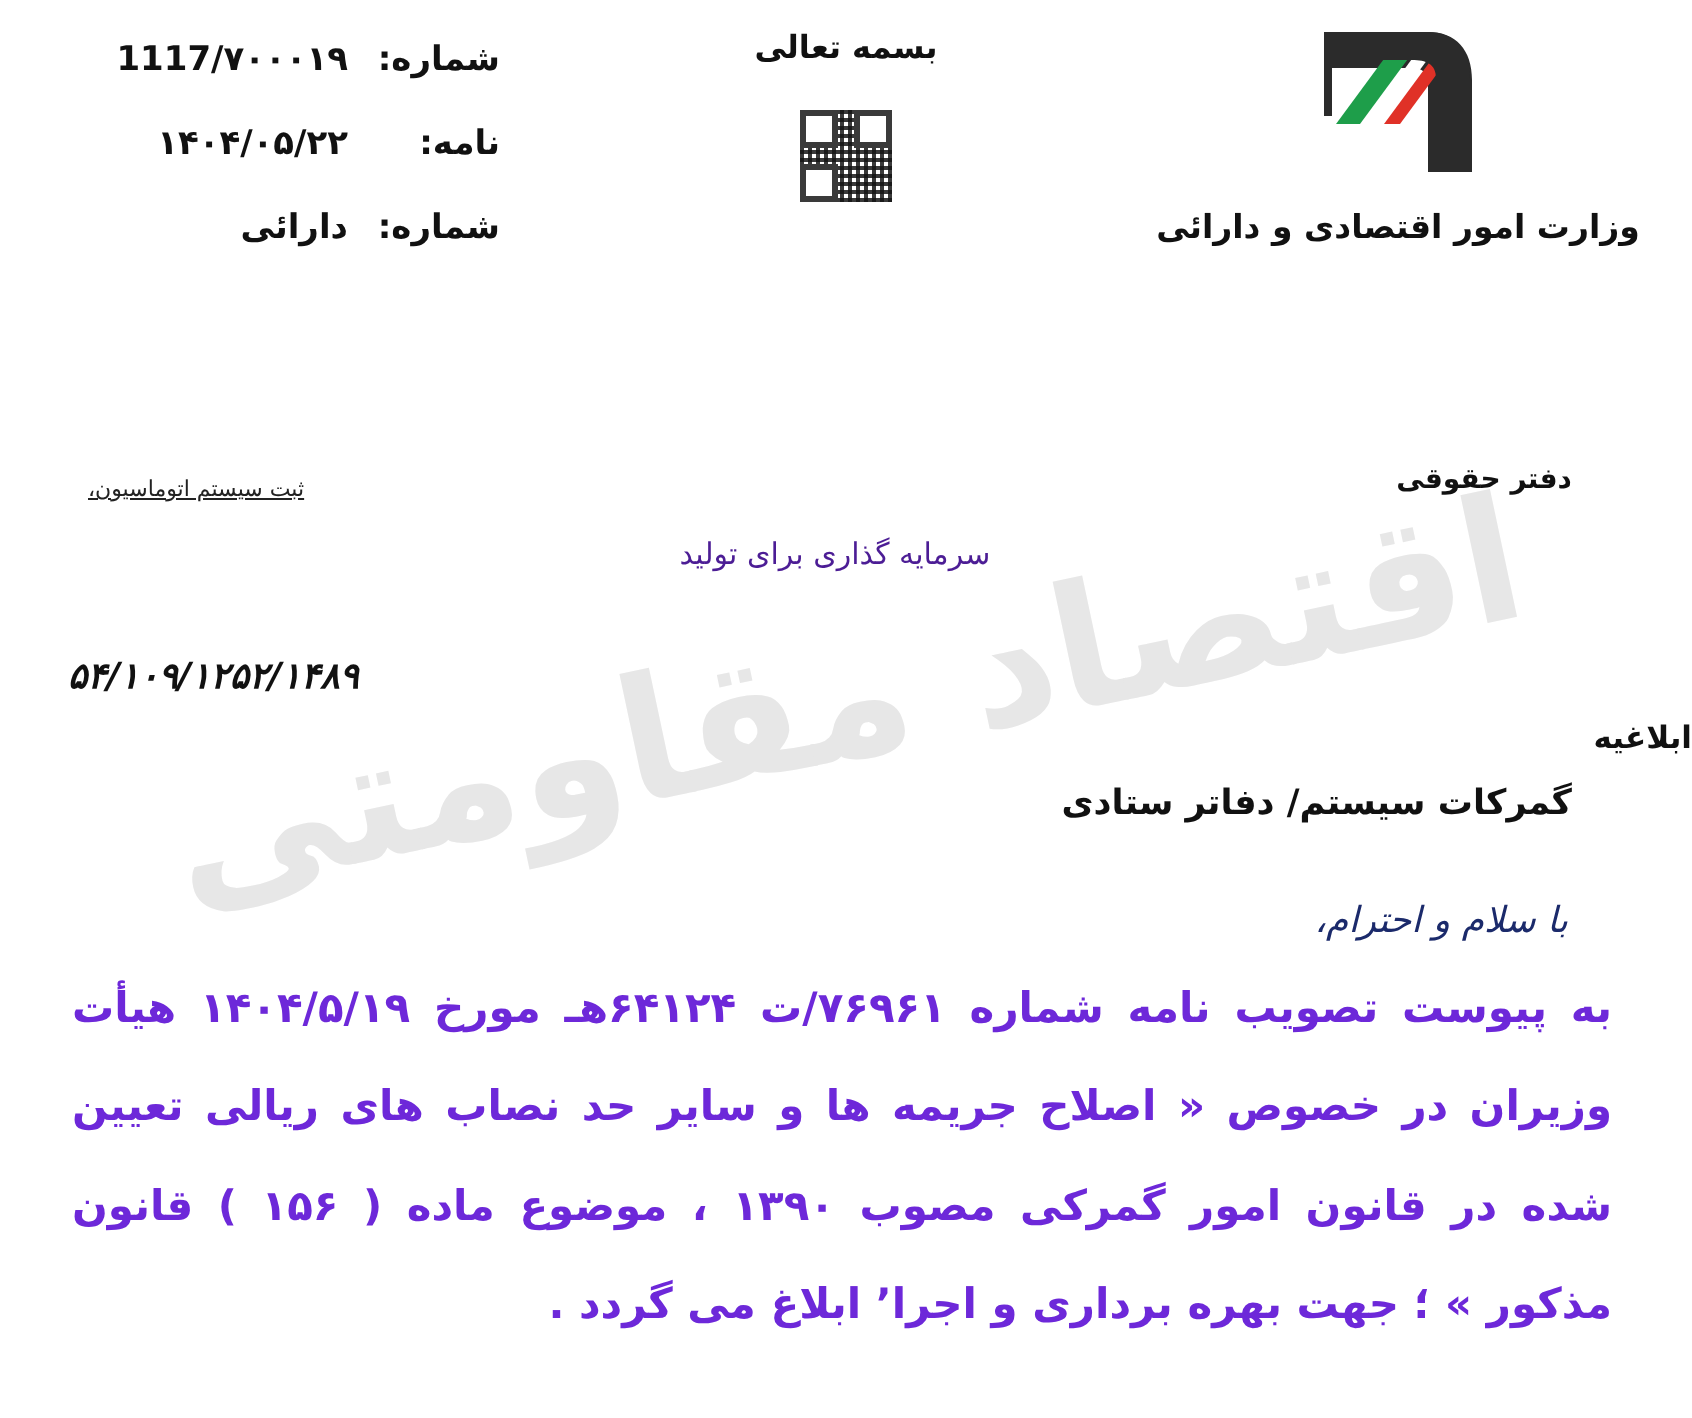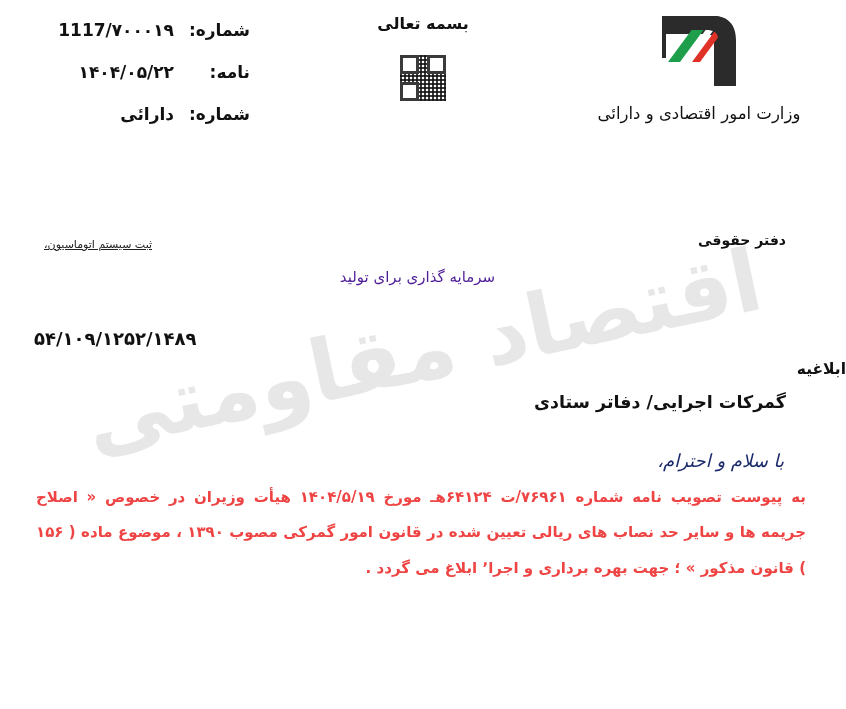--- a/index.html
+++ b/index.html
@@ -57,21 +57,21 @@
   }
   .logo {
     width: 86px;
     height: 78px;
     margin: 0 auto 10px auto;
     position: relative;
   }
   .logo svg { display:block; }
   .org-line {
     font-size: 16.5px;
-    font-weight: normal;
+    font-weight: bold;
     color: #111;
     line-height: 1.75;
     white-space: nowrap;
     text-align: center;
   }
 
   .hdr-left {
     position: absolute;
     top: 20px;
     left: 20px;
@@ -164,20 +164,21 @@
   }
   .ref-number {
     position: absolute;
     top: 328px;
     left: 34px;
     font-size: 18px;
     font-weight: bold;
     color: #111;
     direction: ltr;
     unicode-bidi: isolate;
+    font-style: italic;
   }
   .eblagh {
     position: absolute;
     top: 360px;
     left: 0;
     width: 846px;
     font-size: 15.5px;
     font-weight: bold;
     color: #111;
   }
@@ -196,24 +197,24 @@
     font-size: 18px;
     color: #1b2a6b;
     font-style: italic;
     letter-spacing: 1px;
   }
   .paragraph {
     position: absolute;
     top: 480px;
     right: 40px;
     width: 770px;
-    font-size: 15px;
+    font-size: 21px;
     font-weight: bold;
     line-height: 2.35;
-    color: #ef4444;
+    color: #6d28d9;
     text-align: justify;
     text-align-last: right;
   }
 </style>
 </head>
 <body>
 
 <div id="page">
 
   <div class="watermark">اقتصاد مقاومتی</div>
@@ -266,18 +267,18 @@
           <span class="meta-value">دارائی</span>
         </div>
       </div>
     </div>
 
     <div class="office">دفتر حقوقی</div>
     <div class="stamp-note">ثبت سیستم اتوماسیون،</div>
     <div class="slogan">سرمایه گذاری برای تولید</div>
     <div class="ref-number">۵۴/۱۰۹/۱۲۵۲/۱۴۸۹</div>
     <div class="eblagh">ابلاغیه</div>
-    <div class="addressee">گمركات اجرایی/ دفاتر ستادی</div>
+    <div class="addressee">گمركات سیستم/ دفاتر ستادی</div>
     <div class="greeting">با سلام و احترام،</div>
     <div class="paragraph">به پیوست تصویب نامه شماره ۷۶۹۶۱/ت ۶۴۱۲۴هـ مورخ ۱۴۰۴/۵/۱۹ هیأت وزیران در خصوص « اصلاح جریمه ها و سایر حد نصاب های ریالی تعیین شده در قانون امور گمرکی مصوب ۱۳۹۰ ، موضوع  ماده ( ۱۵۶ ) قانون مذکور » ؛ جهت بهره برداری و اجرا٬ ابلاغ می گردد .</div>
 
   </div>
 </div>
 
 </body></html>

